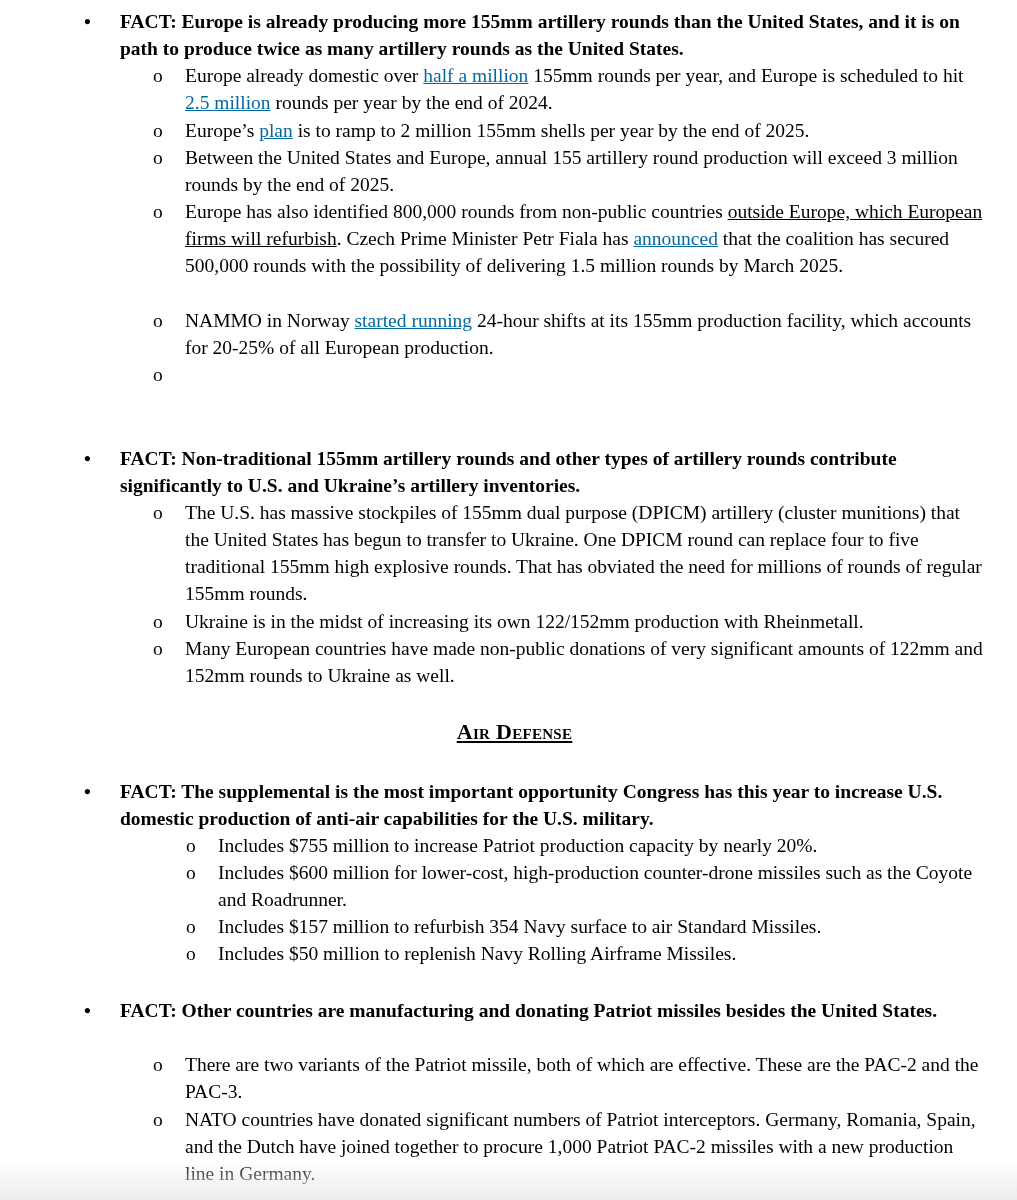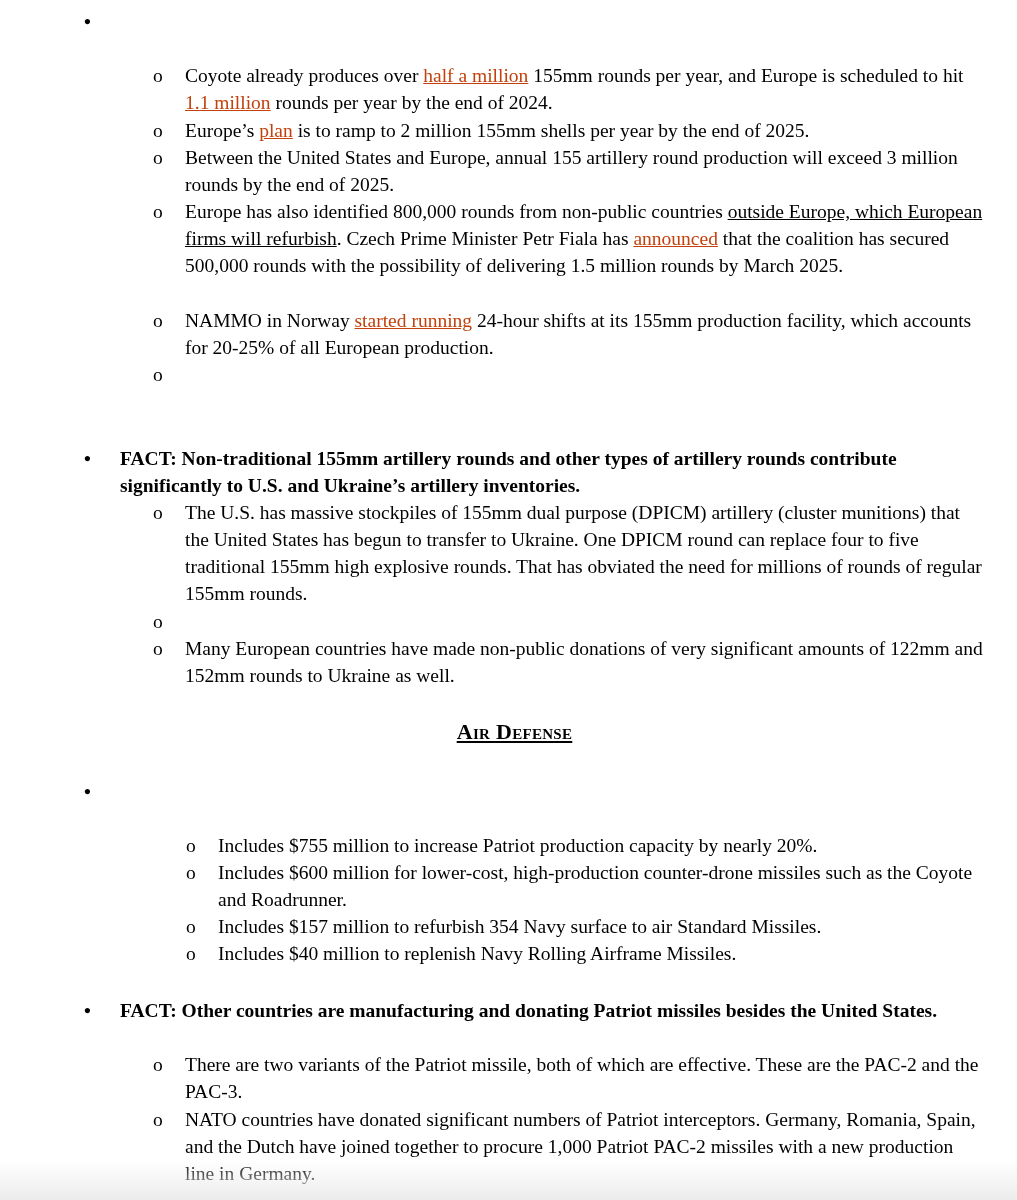--- a/index.html
+++ b/index.html
@@ -19,37 +19,38 @@
   }
   .fact .bullet {
     position: absolute; left: -36px; top: 0; font-weight: bold;
   }
   .sub {
     position: absolute; width: 800px;
   }
   .sub .circle {
     position: absolute; left: -32px; top: 0;
   }
-  a.link { color: #c2410c; text-decoration: underline; }
+  a.link { color: #0369a1; text-decoration: underline; }
   span.ul { text-decoration: underline; }
   .heading {
     position: absolute; left: 0; width: 1029px; top: 718px; text-align: center;
     font-weight: bold; font-size: 22px; text-decoration: underline;
     font-variant: small-caps; letter-spacing: 0.3px;
   }
 </style>
 </head>
 <body>
 
 <div class="fact" style="top:8px;">
   <span class="bullet">•</span>
+  <span>FACT: Europe is already producing more 155mm artillery rounds than the United States, and it is on path to produce twice as many artillery rounds as the United States.</span>
 </div>
 <div class="sub" style="left:185px; top:62px;">
   <span class="circle">o</span>
-  <span>Coyote already produces over </span><a class="link">half a million</a><span> 155mm rounds per year, and Europe is scheduled to hit </span><a class="link">1.1 million</a><span> rounds per year by the end of 2024.</span>
+  <span>Europe already domestic over </span><a class="link">half a million</a><span> 155mm rounds per year, and Europe is scheduled to hit </span><a class="link">2.5 million</a><span> rounds per year by the end of 2024.</span>
 </div>
 <div class="sub" style="left:185px; top:117px;">
   <span class="circle">o</span>
   <span>Europe’s </span><a class="link">plan</a><span> is to ramp to 2 million 155mm shells per year by the end of 2025.</span>
 </div>
 <div class="sub" style="left:185px; top:144px;">
   <span class="circle">o</span>
   <span>Between the United States and Europe, annual 155 artillery round production will exceed 3 million rounds by the end of 2025.</span>
 </div>
 <div class="sub" style="left:185px; top:198px;">
@@ -67,46 +68,48 @@
 <div class="fact" style="top:445px;">
   <span class="bullet">•</span>
   <span>FACT: Non-traditional 155mm artillery rounds and other types of artillery rounds contribute significantly to U.S. and Ukraine’s artillery inventories.</span>
 </div>
 <div class="sub" style="left:185px; top:499px;">
   <span class="circle">o</span>
   <span>The U.S. has massive stockpiles of 155mm dual purpose (DPICM) artillery (cluster munitions) that the United States has begun to transfer to Ukraine. One DPICM round can replace four to five traditional 155mm high explosive rounds. That has obviated the need for millions of rounds of regular 155mm rounds.</span>
 </div>
 <div class="sub" style="left:185px; top:608px;">
   <span class="circle">o</span>
+  <span>Ukraine is in the midst of increasing its own 122/152mm production with Rheinmetall.</span>
 </div>
 <div class="sub" style="left:185px; top:635px;">
   <span class="circle">o</span>
   <span>Many European countries have made non-public donations of very significant amounts of 122mm and 152mm rounds to Ukraine as well.</span>
 </div>
 
 <div class="heading">Air Defense</div>
 
 <div class="fact" style="top:778px;">
   <span class="bullet">•</span>
+  <span>FACT: The supplemental is the most important opportunity Congress has this year to increase U.S. domestic production of anti-air capabilities for the U.S. military.</span>
 </div>
 <div class="sub" style="left:218px; top:832px; width:760px;">
   <span class="circle">o</span>
   <span>Includes $755 million to increase Patriot production capacity by nearly 20%.</span>
 </div>
 <div class="sub" style="left:218px; top:859px; width:760px;">
   <span class="circle">o</span>
   <span>Includes $600 million for lower-cost, high-production counter-drone missiles such as the Coyote and Roadrunner.</span>
 </div>
 <div class="sub" style="left:218px; top:913px; width:760px;">
   <span class="circle">o</span>
   <span>Includes $157 million to refurbish 354 Navy surface to air Standard Missiles.</span>
 </div>
 <div class="sub" style="left:218px; top:940px; width:760px;">
   <span class="circle">o</span>
-  <span>Includes $40 million to replenish Navy Rolling Airframe Missiles.</span>
+  <span>Includes $50 million to replenish Navy Rolling Airframe Missiles.</span>
 </div>
 
 <div class="fact" style="top:997px;">
   <span class="bullet">•</span>
   <span>FACT: Other countries are manufacturing and donating Patriot missiles besides the United States.</span>
 </div>
 <div class="sub" style="left:185px; top:1051px;">
   <span class="circle">o</span>
   <span>There are two variants of the Patriot missile, both of which are effective. These are the PAC-2 and the PAC-3.</span>
 </div>

